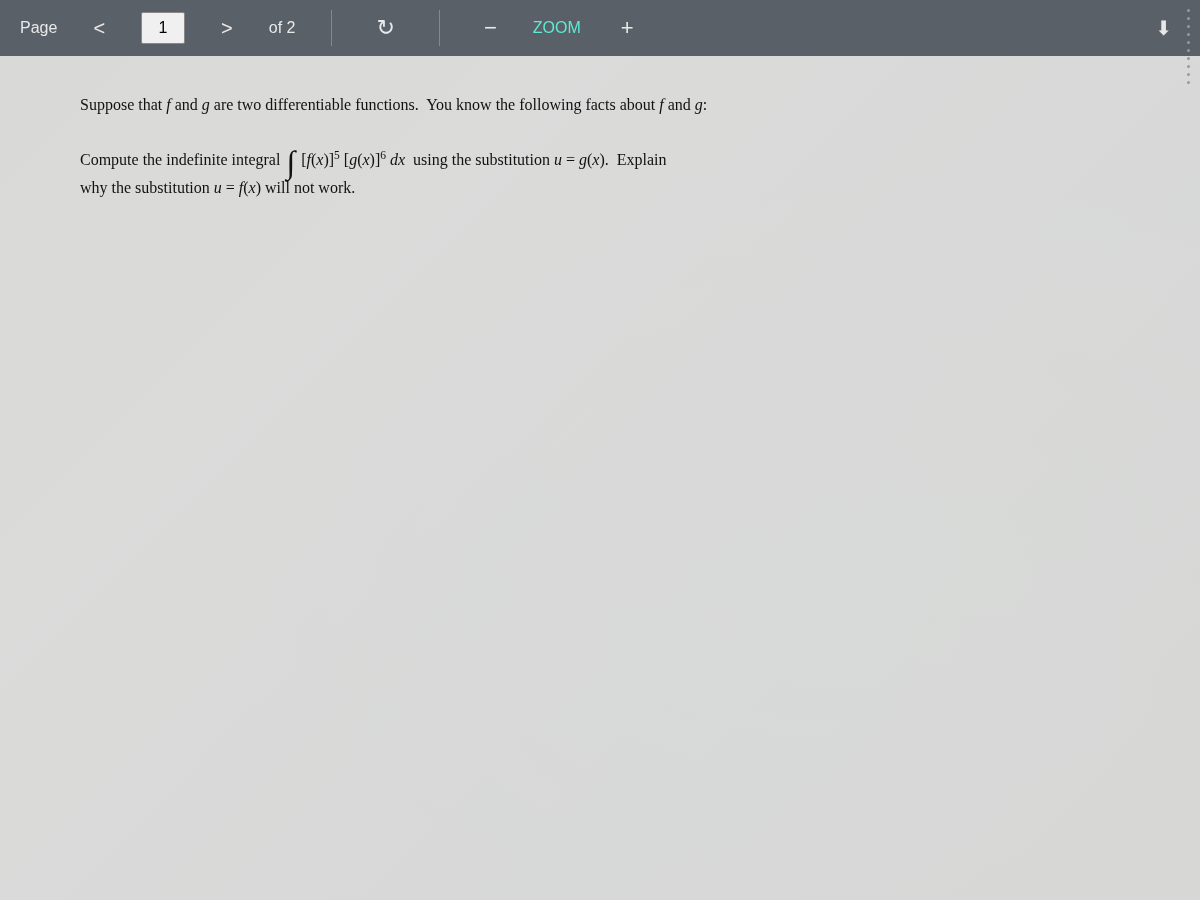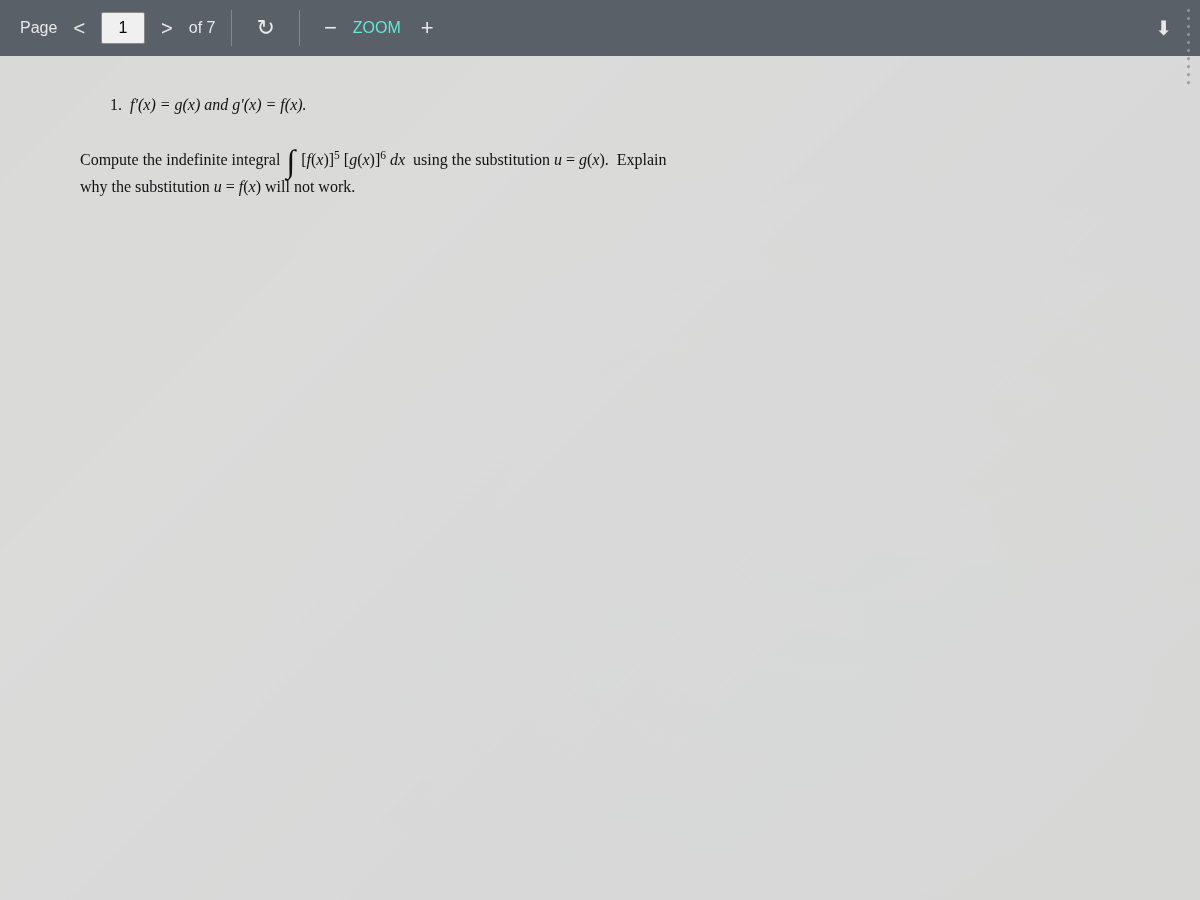--- a/index.html
+++ b/index.html
@@ -34,21 +34,21 @@
 
     
     .toolbar {
       position: relative;
       z-index: 10;
       display: flex;
       align-items: center;
       background: #5a6068;
       height: 56px;
       padding: 0 20px;
-      gap: 8px;
+      gap: 28px;
     }
 
     .toolbar-page-label {
       color: #e8e8e8;
       font-family: Arial, sans-serif;
       font-size: 16px;
       font-weight: normal;
     }
 
     .toolbar-nav-btn {
@@ -206,39 +206,39 @@
 </head>
 <body>
 
 <div class="bg-swirl"></div>
 
 <div class="toolbar">
   <span class="toolbar-page-label">Page</span>
   <button class="toolbar-nav-btn">&lt;</button>
   <input class="toolbar-page-input" type="text" value="1" style="">
   <button class="toolbar-nav-btn">&gt;</button>
-  <span class="toolbar-of-label">of 7</span>
+  <span class="toolbar-of-label">of 2</span>
   <div class="toolbar-divider"></div>
   <button class="toolbar-reload-btn">↻</button>
   <div class="toolbar-divider"></div>
   <button class="toolbar-zoom-minus">−</button>
   <span class="toolbar-zoom-label">ZOOM</span>
   <button class="toolbar-zoom-plus">+</button>
   <div class="toolbar-spacer"></div>
   <button class="toolbar-download-btn">⬇</button>
 </div>
 
 <div class="content-area">
   <div class="math-content">
 
+    <p class="intro-paragraph">
+      Suppose that <span class="math">f</span> and <span class="math">g</span> are two differentiable functions.&nbsp; You know the following facts about <span class="math">f</span> and <span class="math">g</span>:
+    </p>
 
     <ol class="facts-list">
-      <li>
-        1.&nbsp; <span class="math"><span class="math">f</span>′(<span class="math">x</span>) = <span class="math">g</span>(<span class="math">x</span>) and <span class="math">g</span>′(<span class="math">x</span>) = <span class="math">f</span>(<span class="math">x</span>).</span>
-      </li>
     </ol>
 
     <p class="compute-paragraph">
       Compute the indefinite integral
       <span style="font-size:2em; vertical-align:middle; line-height:0.5; margin:0 2px; font-style:normal;">∫</span>
       [<span class="math">f</span>(<span class="math">x</span>)]<sup>5</sup>&nbsp;[<span class="math">g</span>(<span class="math">x</span>)]<sup>6</sup>&nbsp;<span class="math">d</span><span class="math">x</span>
       &nbsp;using the substitution <span class="math">u</span> = <span class="math">g</span>(<span class="math">x</span>).&nbsp; Explain
       <br>why the substitution <span class="math">u</span> = <span class="math">f</span>(<span class="math">x</span>) will not work.
     </p>
 

